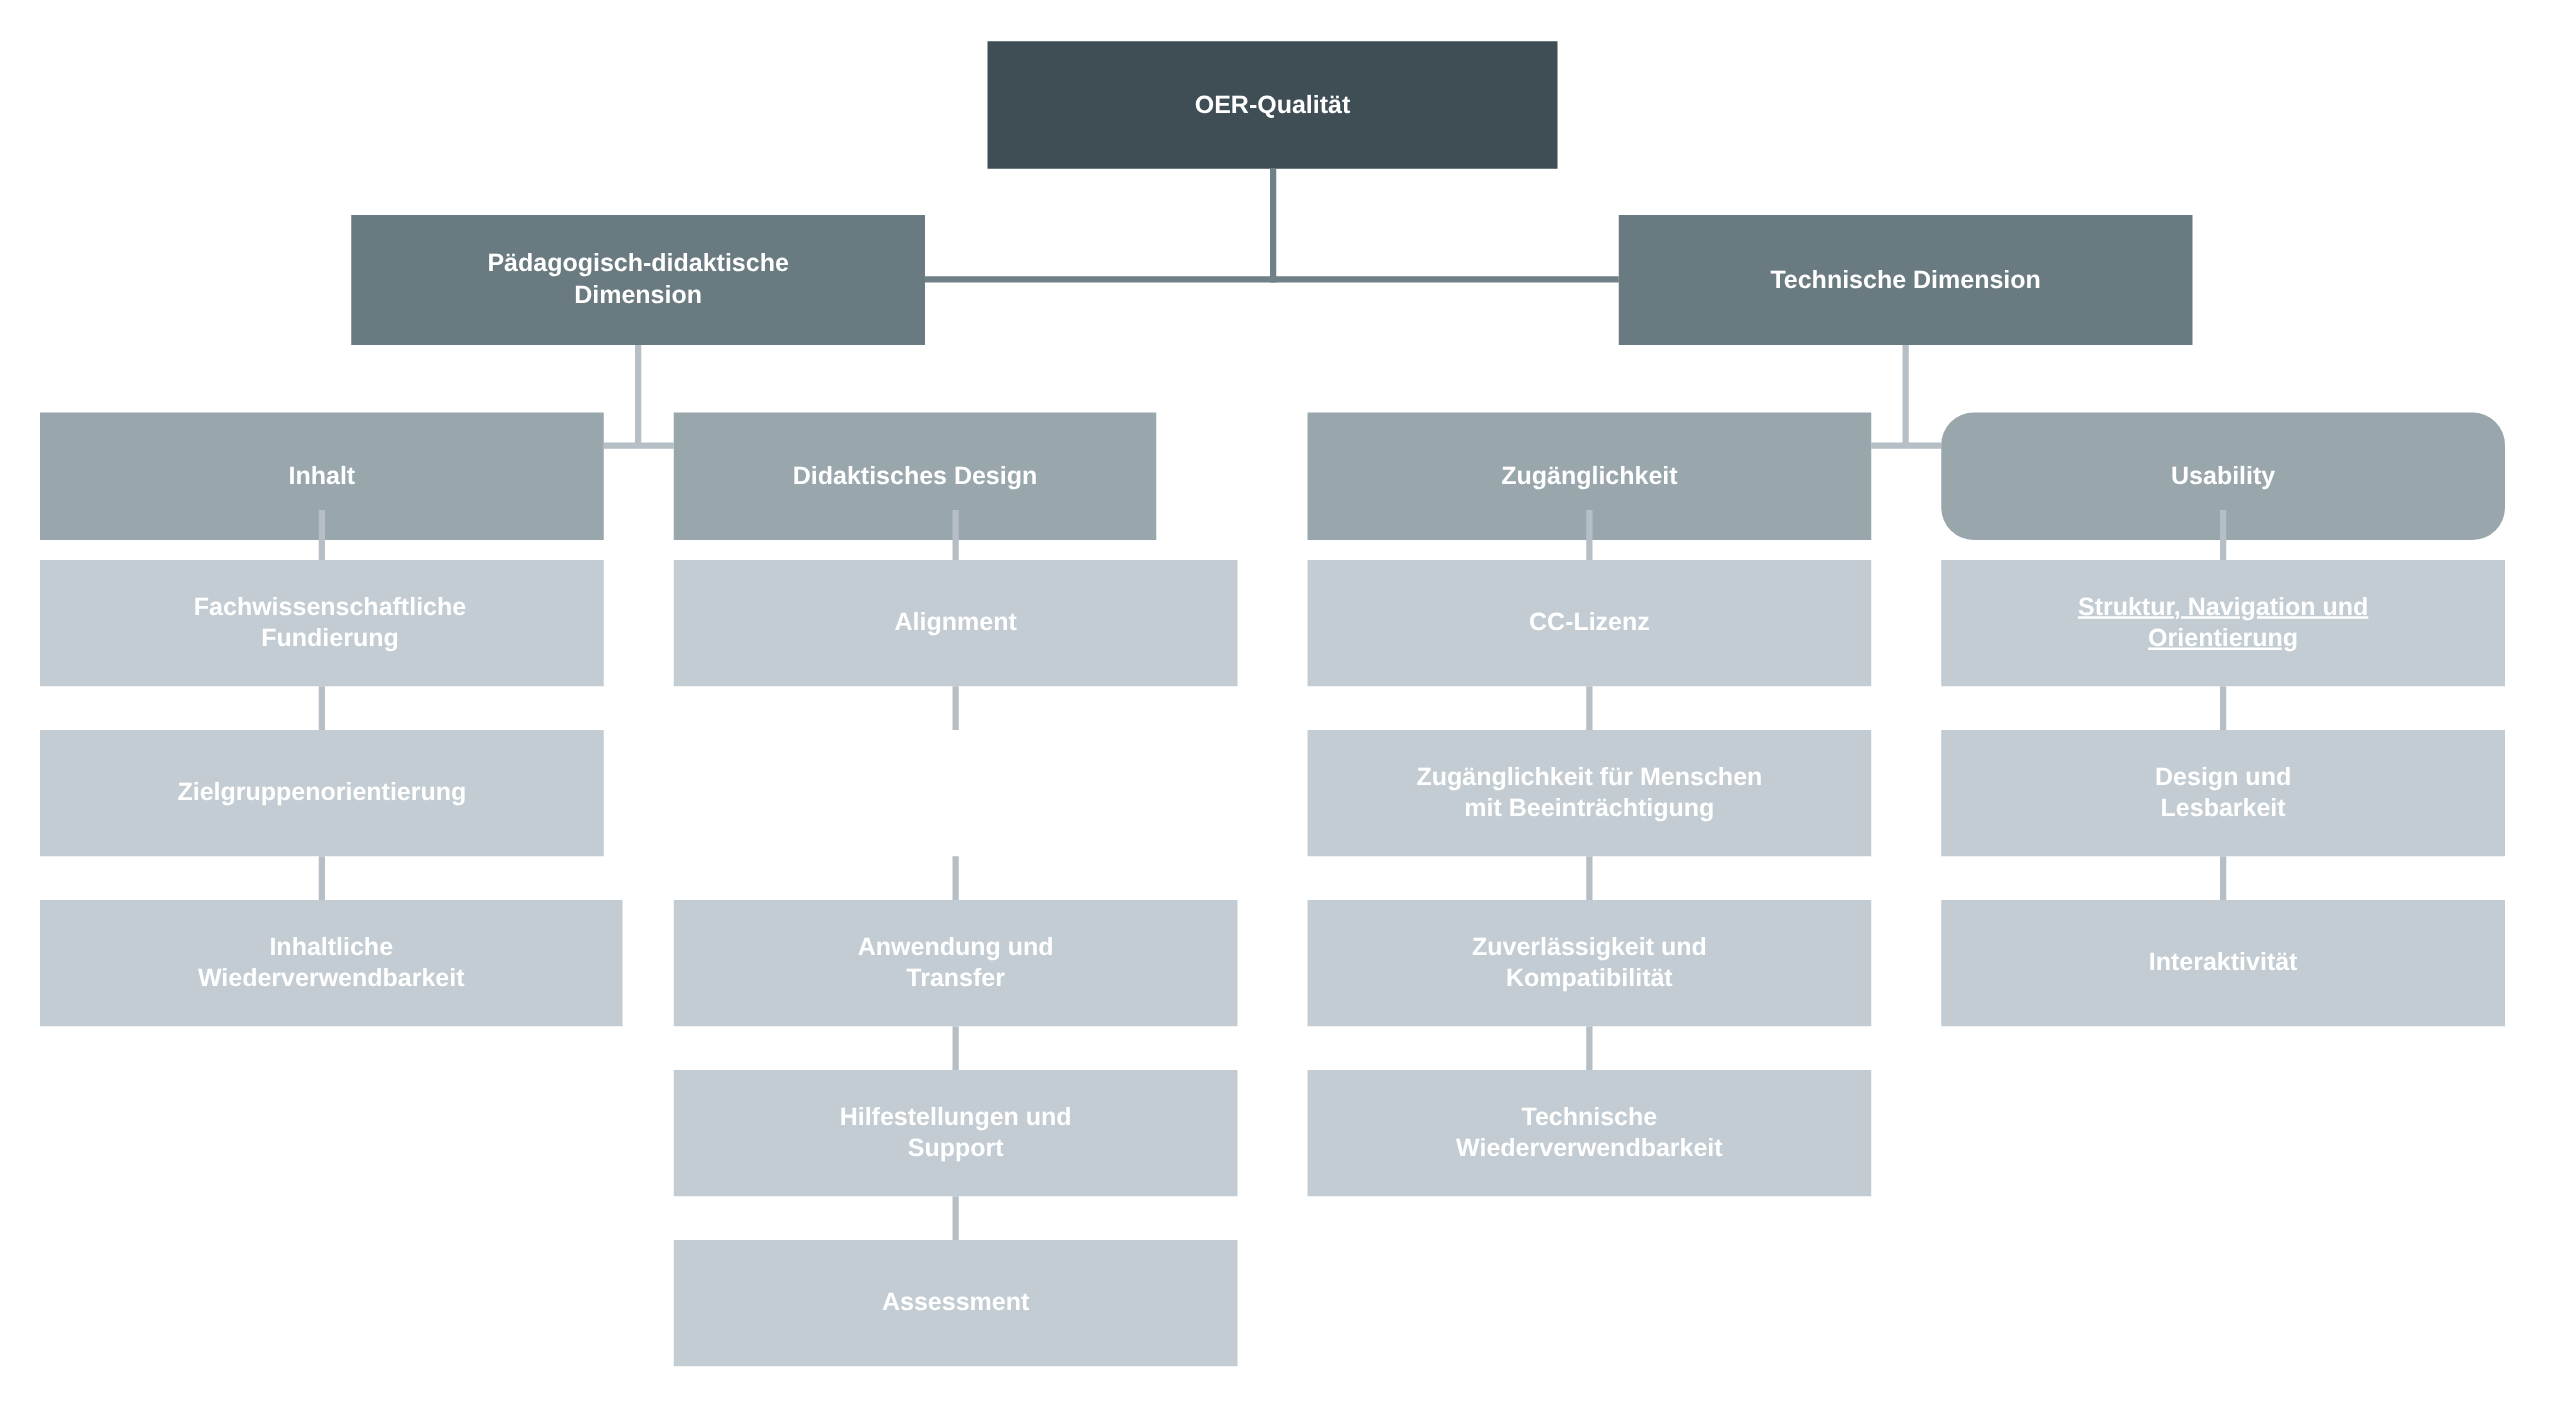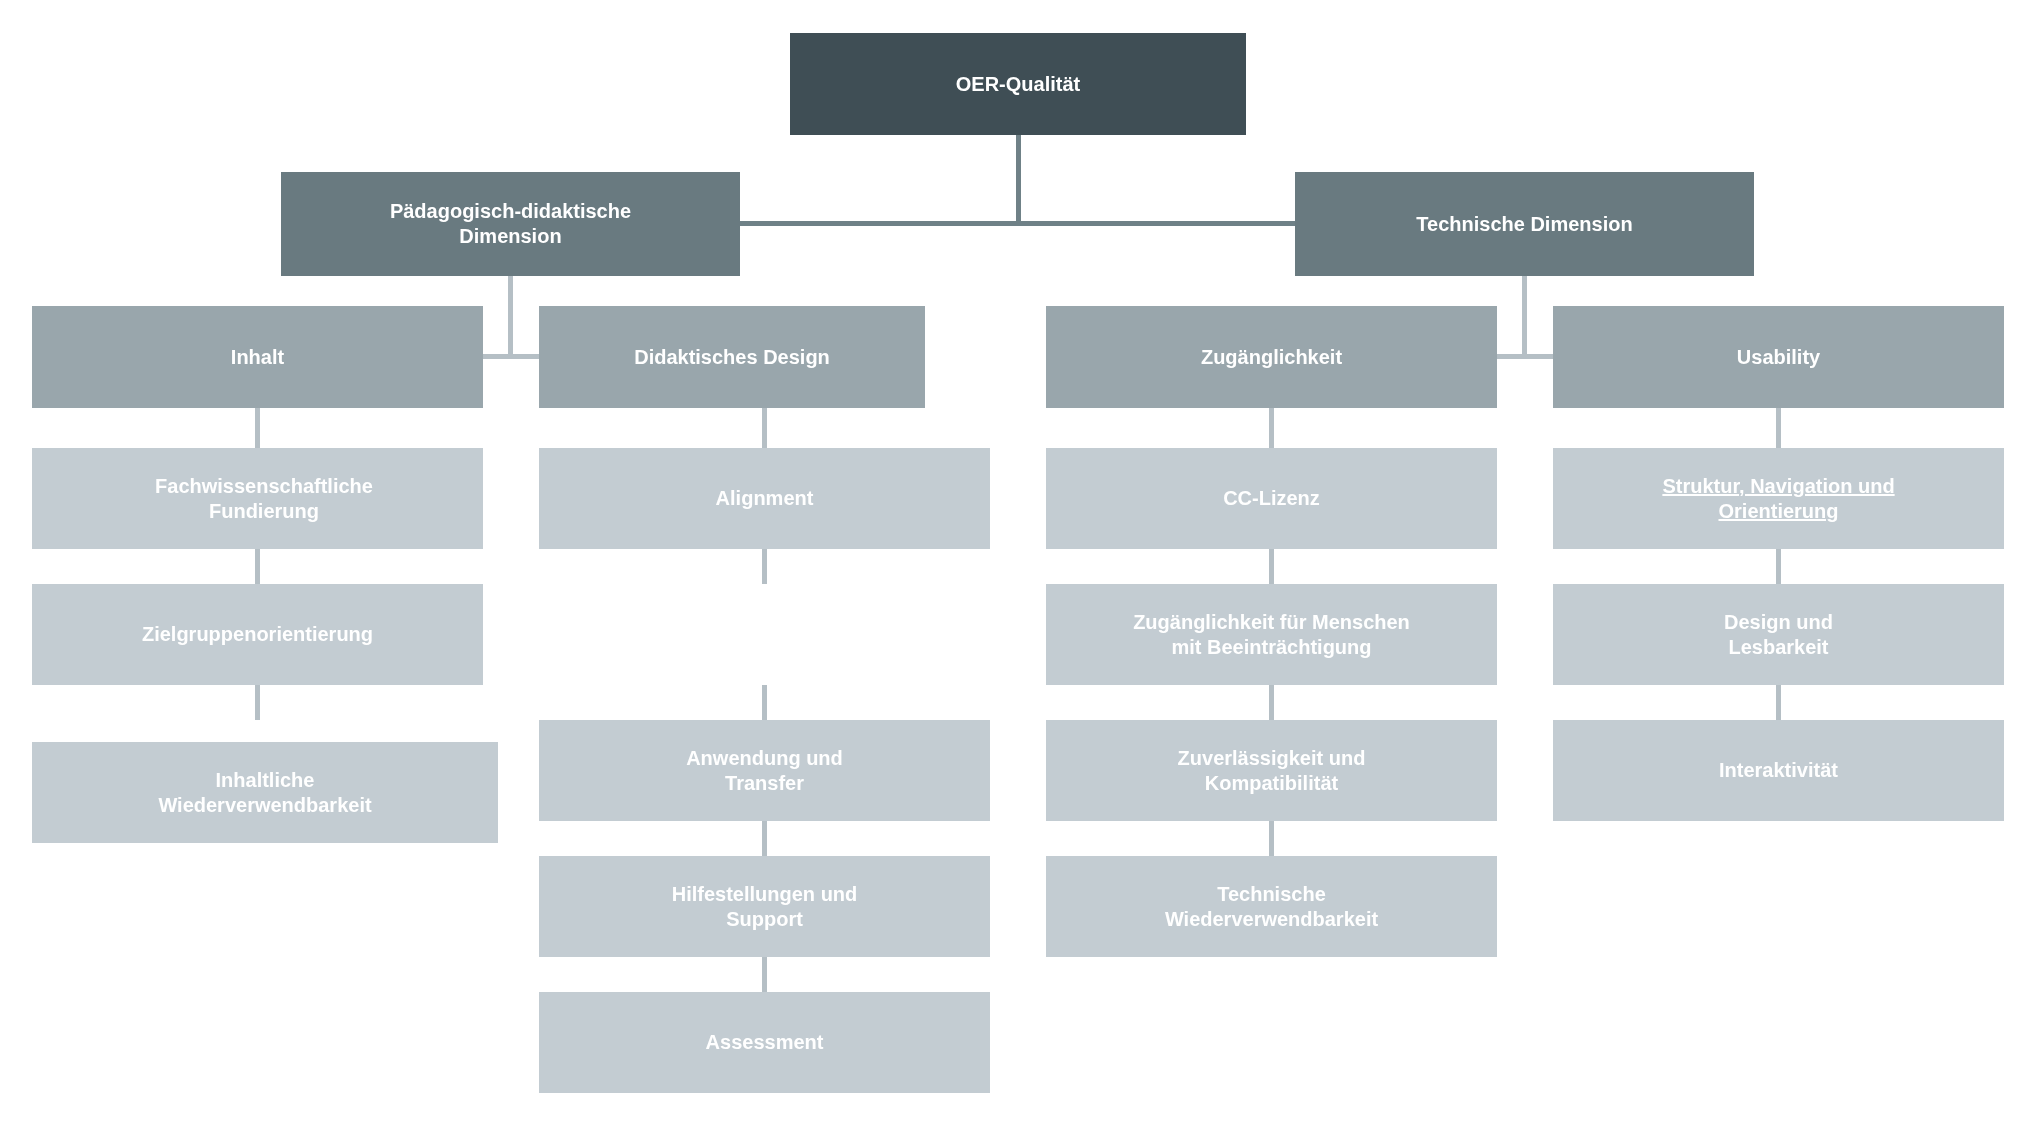--- a/index.html
+++ b/index.html
@@ -21,21 +21,21 @@
     color: var(--text, #ffffff);
     font-weight: bold;
     font-size: 20px;
     line-height: 1.25;
     white-space: pre-line;
     box-sizing: border-box;
     padding: 0 10px;
   }
   .l1 { background: var(--root-box, #3f4e55); }
   .l2 { background: var(--dimension-box, #697a80); }
-  .l3 { background: var(--category-box, #99a6ac); }
+  .l3 { background: var(--category-box, #99a6ac); margin-top: 24px; }
   .l4 { background: var(--criterion-box, #c3ccd2); }
   .line { position: absolute; }
   .trunk  { background: var(--trunk-line, #6f8187); }
   .branch { background: var(--branch-line, #b5bfc5); }
 </style>
 </head>
 <body>
 
 <div class="canvas">
 
@@ -49,29 +49,29 @@
   <div class="box l2" style="left:1295px; top:172px; width:459px; height:104px;">Technische Dimension</div>
 
   <div class="line branch" style="left:508px; top:276px; width:5px; height:82px;"></div>
   <div class="line branch" style="left:483px; top:354px; width:56px; height:5px;"></div>
   <div class="line branch" style="left:1522px; top:276px; width:5px; height:82px;"></div>
   <div class="line branch" style="left:1497px; top:354px; width:56px; height:5px;"></div>
 
   <div class="box l3" style="left:32px; top:306px; width:451px; height:102px;">Inhalt</div>
   <div class="box l3" style="left:539px; top:306px; width:386px; height:102px;">Didaktisches Design</div>
   <div class="box l3" style="left:1046px; top:306px; width:451px; height:102px;">Zugänglichkeit</div>
-  <div class="box l3" style="left:1553px; top:306px; width:451px; height:102px;">Usability</div>
+  <div class="box l3" style="left:1553px; top:306px; width:451px; height:102px;border-radius:26px;">Usability</div>
 
   <div class="line branch" style="left:255px; top:408px; width:5px; height:40px;"></div>
   <div class="line branch" style="left:255px; top:549px; width:5px; height:35px;"></div>
   <div class="line branch" style="left:255px; top:685px; width:5px; height:35px;"></div>
   <div class="box l4" style="left:32px; top:448px; width:451px; height:101px;padding-left:23px;">Fachwissenschaftliche
 Fundierung</div>
   <div class="box l4" style="left:32px; top:584px; width:451px; height:101px;">Zielgruppenorientierung</div>
-  <div class="box l4" style="left:32px; top:720px; width:466px; height:101px;margin-top:22px;">Inhaltliche
+  <div class="box l4" style="left:32px; top:720px; width:466px; height:101px;">Inhaltliche
 Wiederverwendbarkeit</div>
 
   <div class="line branch" style="left:762px; top:408px; width:5px; height:40px;"></div>
   <div class="line branch" style="left:762px; top:549px; width:5px; height:35px;"></div>
   <div class="line branch" style="left:762px; top:685px; width:5px; height:35px;"></div>
   <div class="line branch" style="left:762px; top:821px; width:5px; height:35px;"></div>
   <div class="line branch" style="left:762px; top:957px; width:5px; height:35px;"></div>
   <div class="box l4" style="left:539px; top:448px; width:451px; height:101px;">Alignment</div>
   <div class="box l4" style="left:539px; top:856px; width:451px; height:101px;">Hilfestellungen und
 Support</div>

